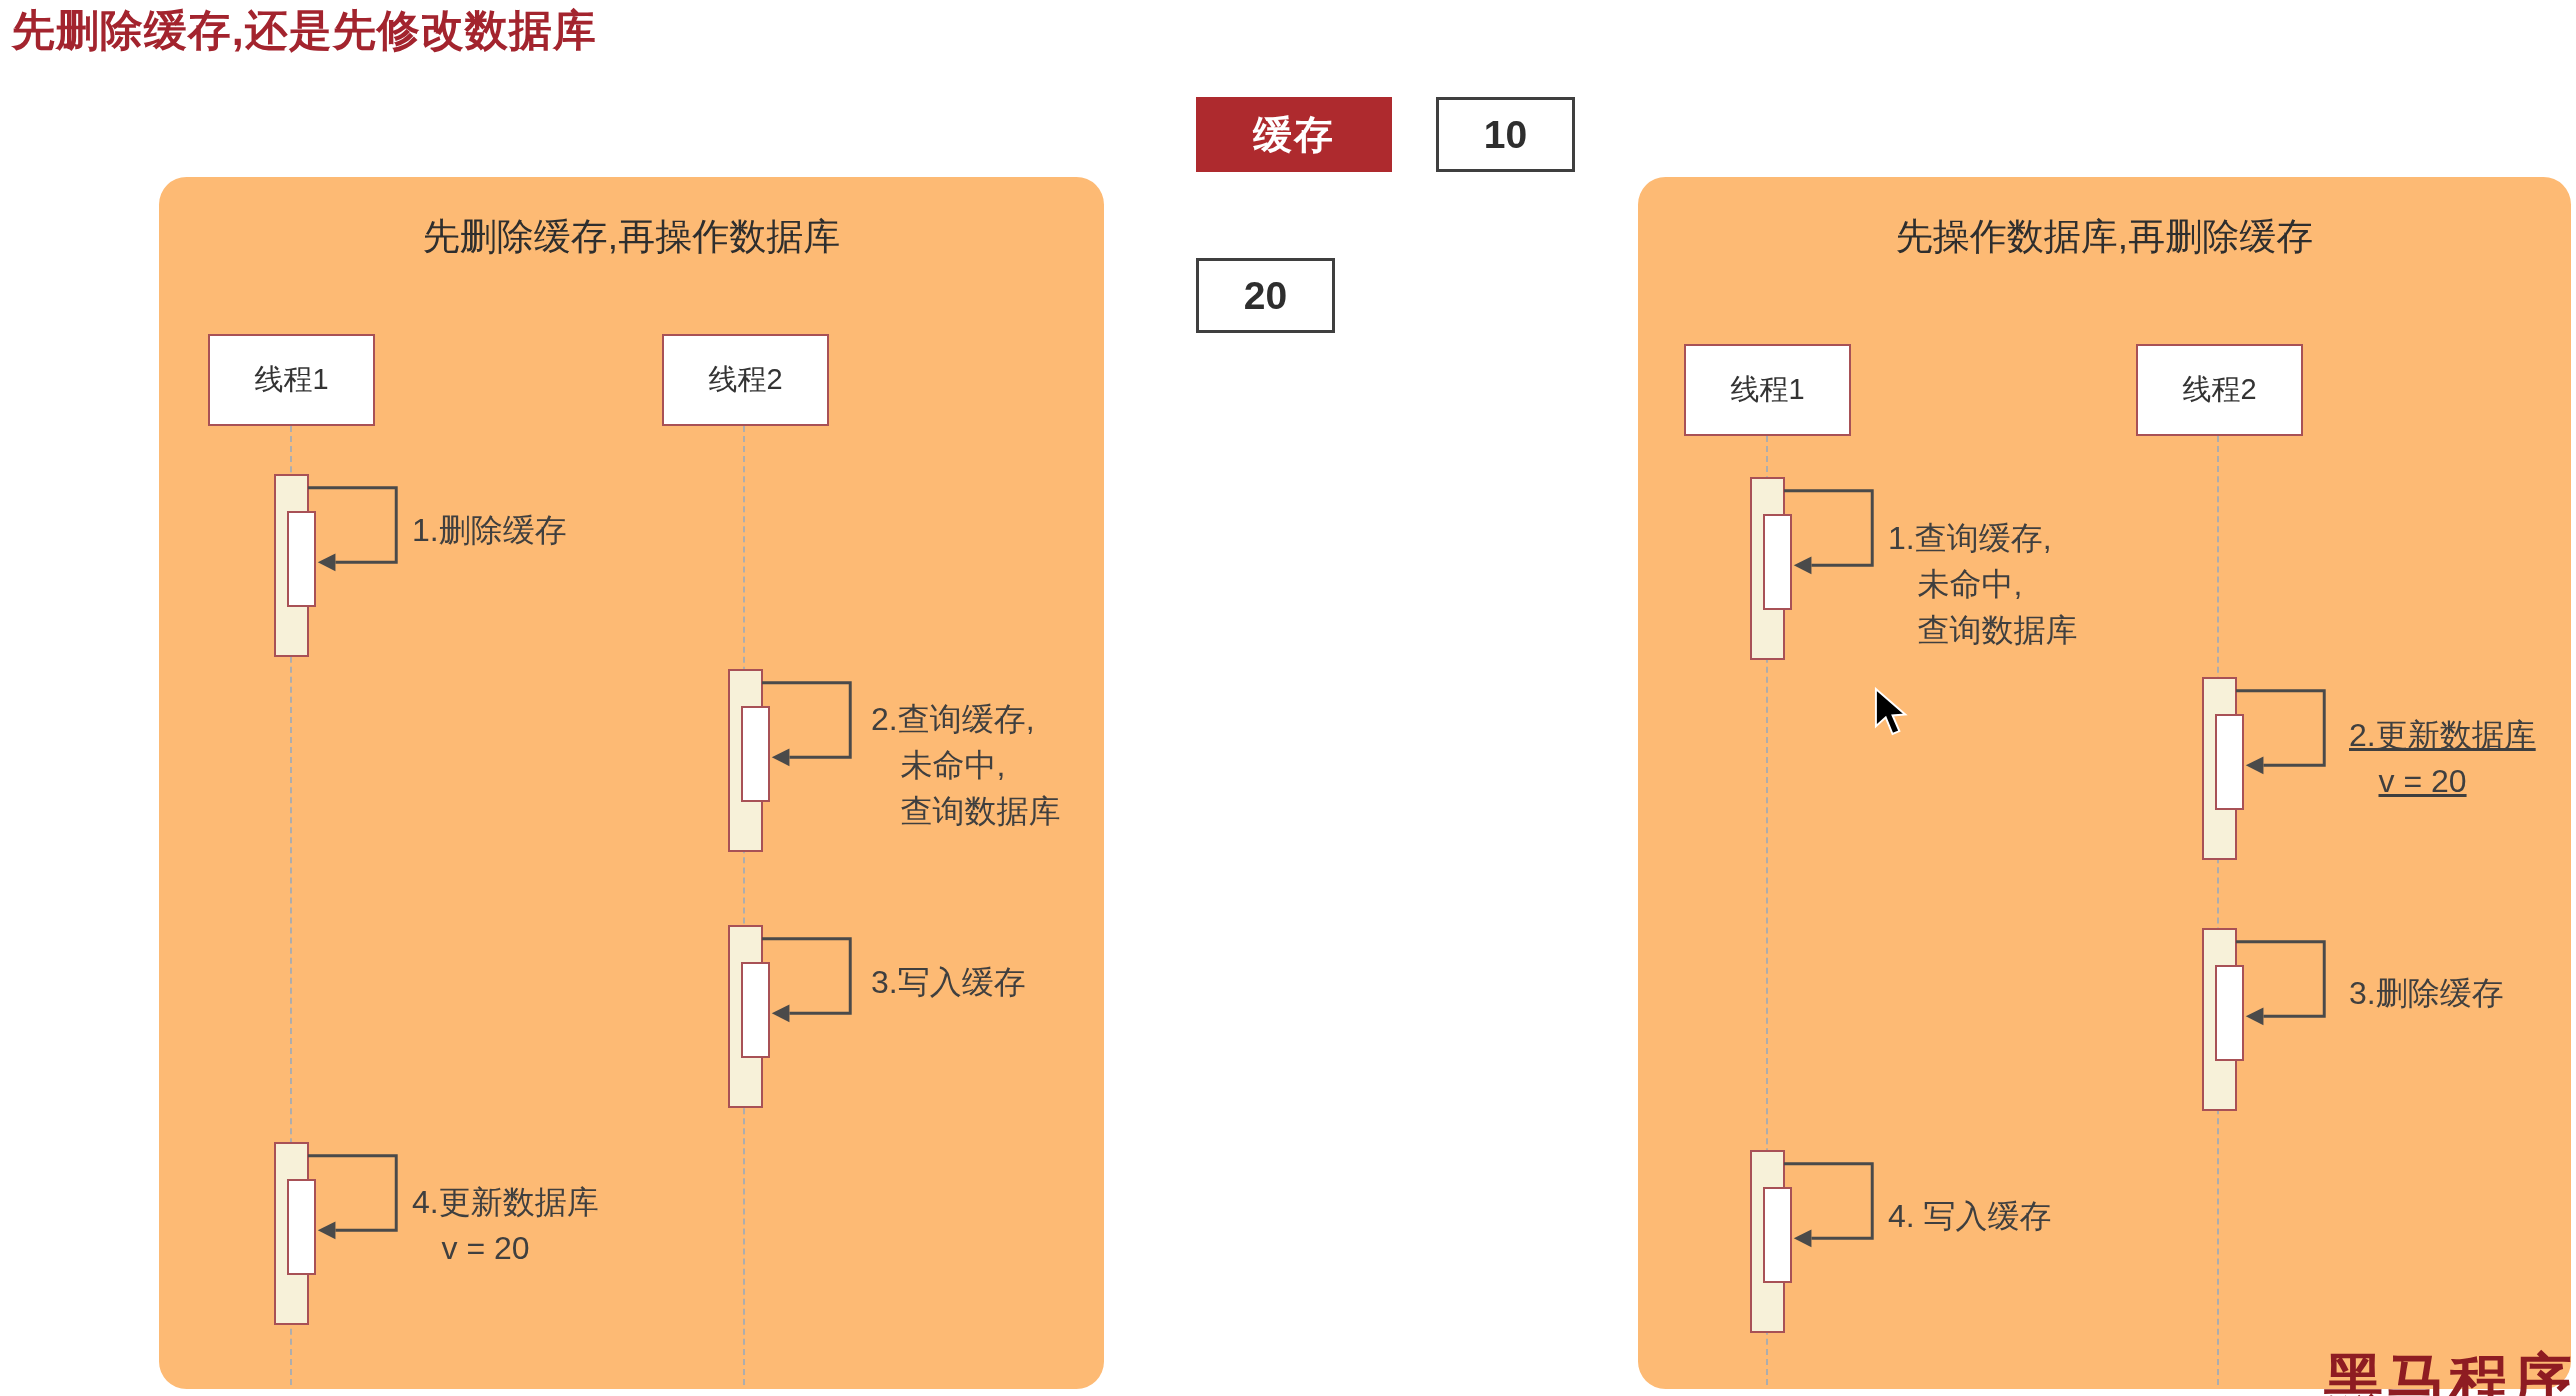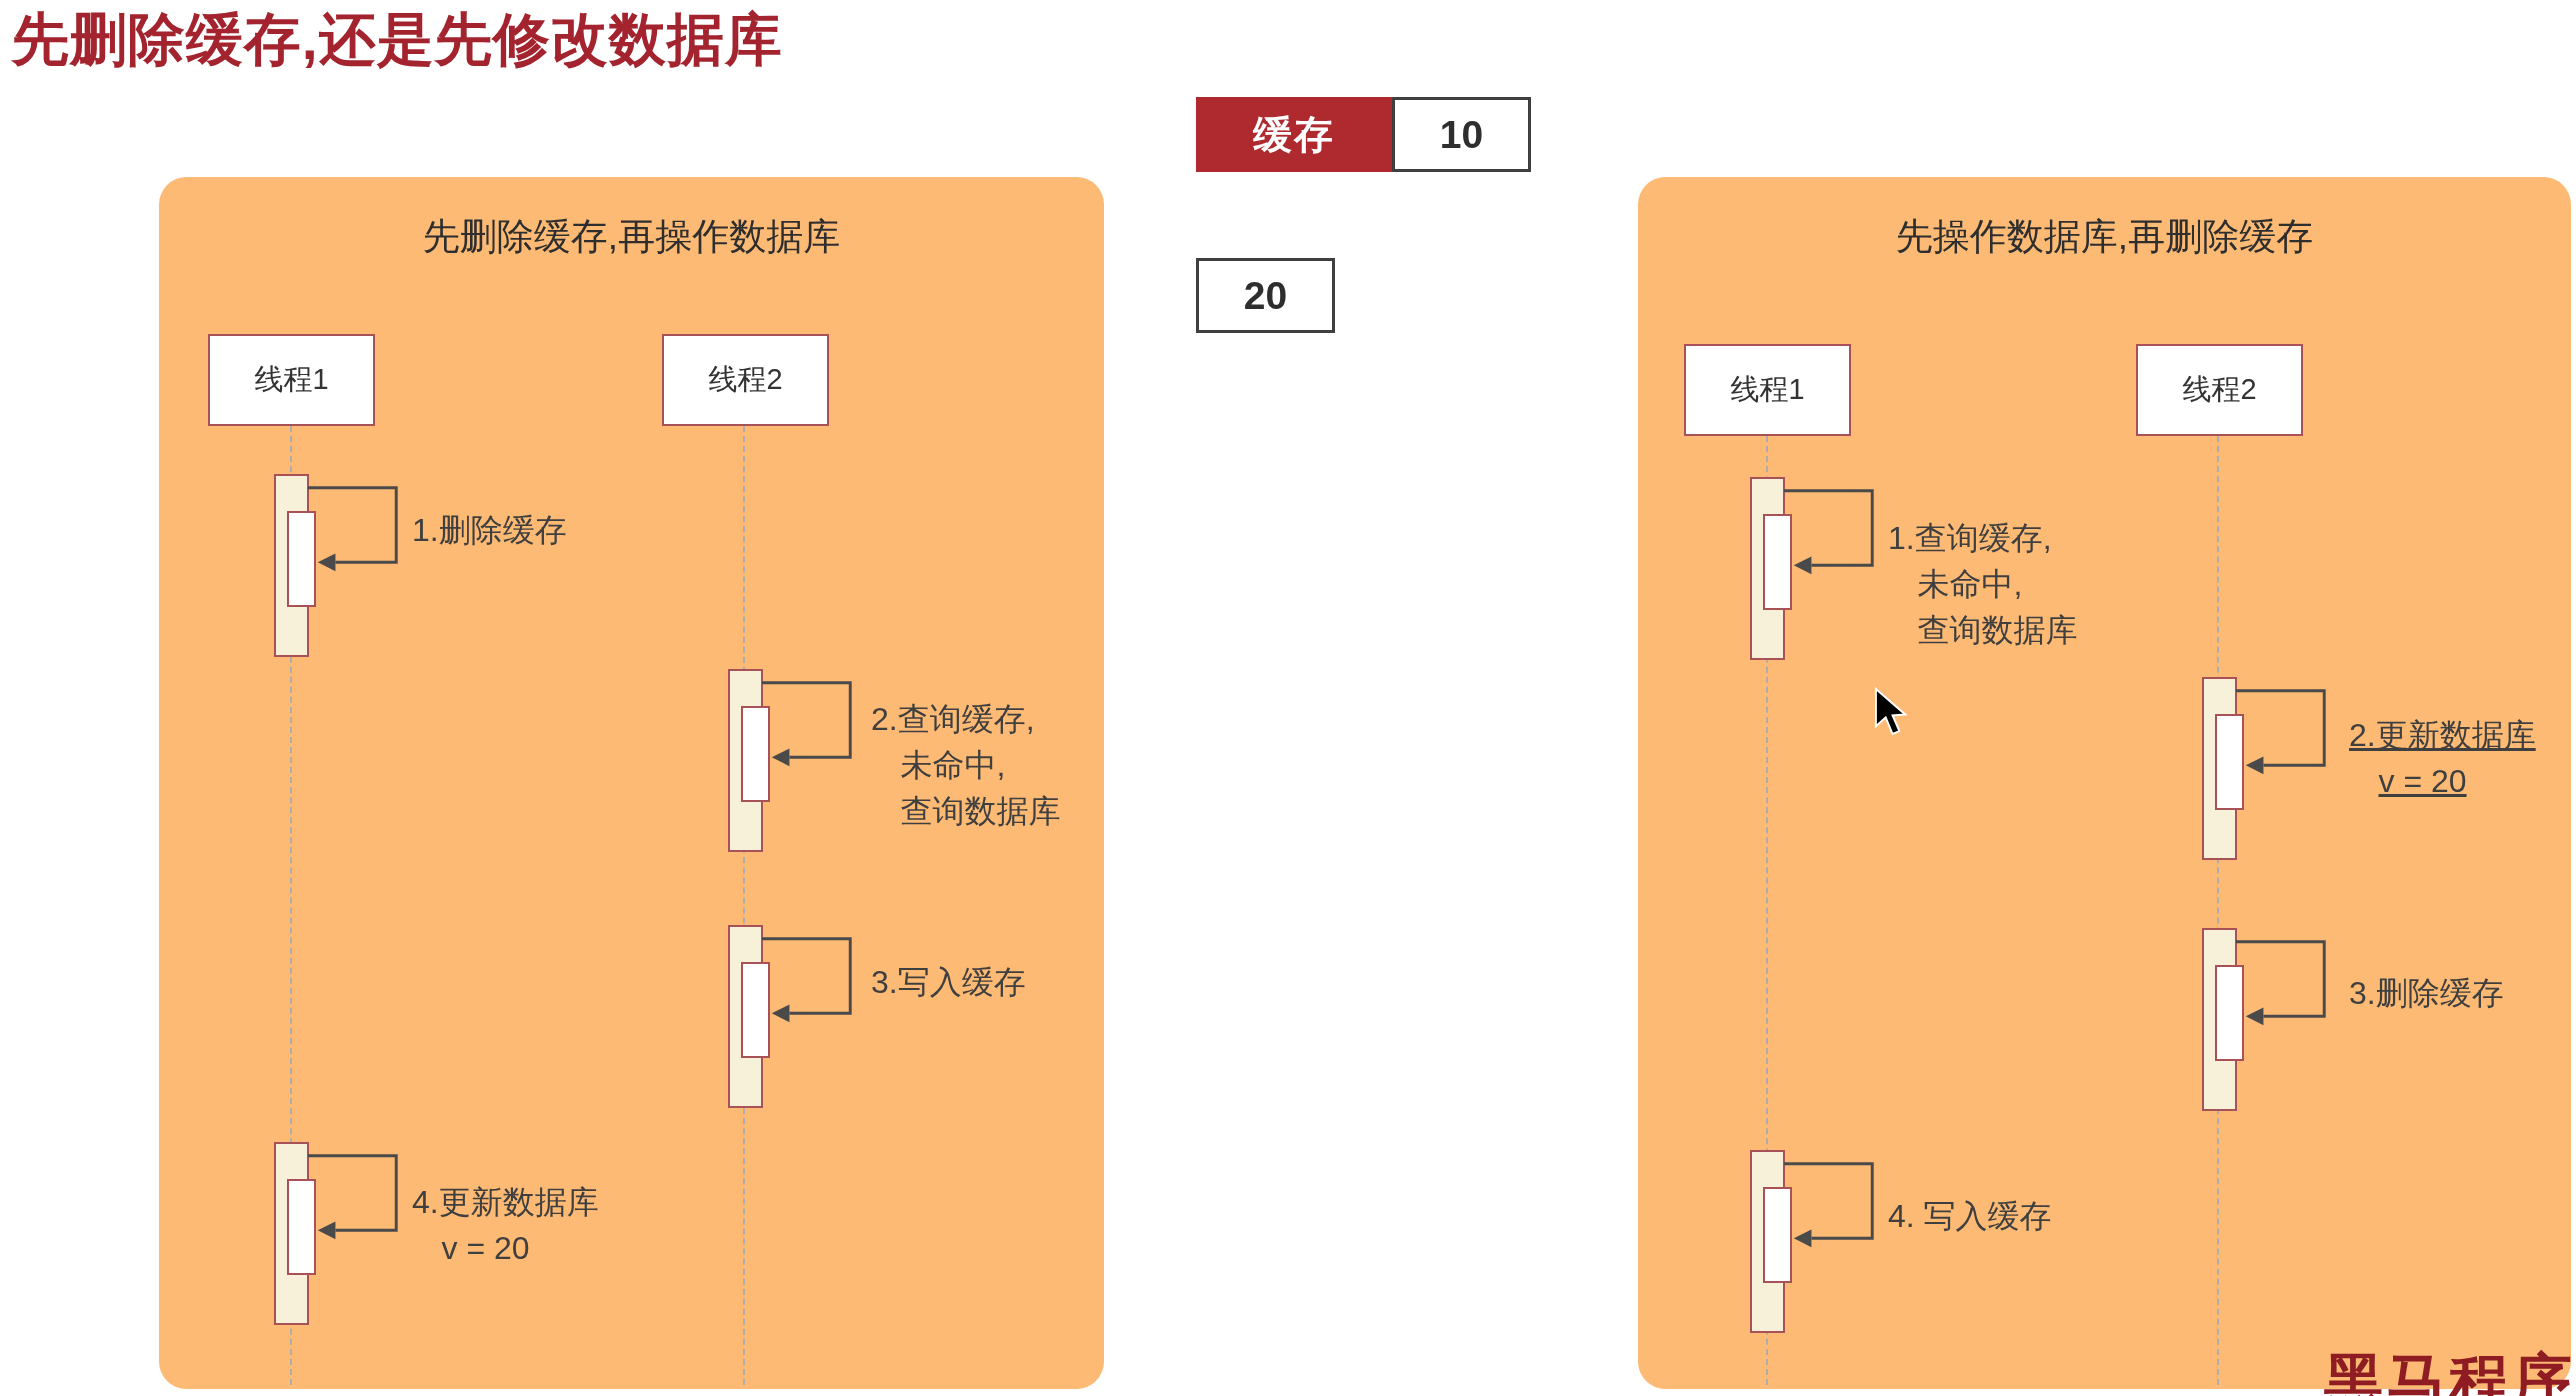--- a/index.html
+++ b/index.html
@@ -6,25 +6,25 @@
   body{
     width:2576px;height:1397px;overflow:hidden;position:relative;
     background:#ffffff;
     font-family:"Liberation Sans","DejaVu Sans",sans-serif;
   }
   .page{position:absolute;inset:0;overflow:hidden;}
 
   
   .main-title{
     position:absolute;left:11.8px;top:2px;margin:0;
-    font-size:57px;font-weight:700;color:#A3242E;letter-spacing:1px;
-  }
-
-  
-  .legend{position:absolute;left:1196px;display:flex;height:75px;}
+    font-size:43px;font-weight:700;color:#A3242E;letter-spacing:1px;
+  }
+
+  
+  .legend{position:absolute;left:1196px;display:flex;height:75px;gap:44px;}
   .legend-cache{top:97px;}
   .legend-db{top:258px;}
   .legend-label{
     width:196px;display:flex;align-items:center;justify-content:center;
     color:#ffffff;font-size:39px;font-weight:700;letter-spacing:2px;
   }
   .legend-label.cache-bg{background:#AE2A2E;}
   .legend-label.db-bg{background:#57585A;}
   .legend-value{
     width:139px;background:#ffffff;border:3.9px solid #3F3F3F;box-sizing:border-box;

